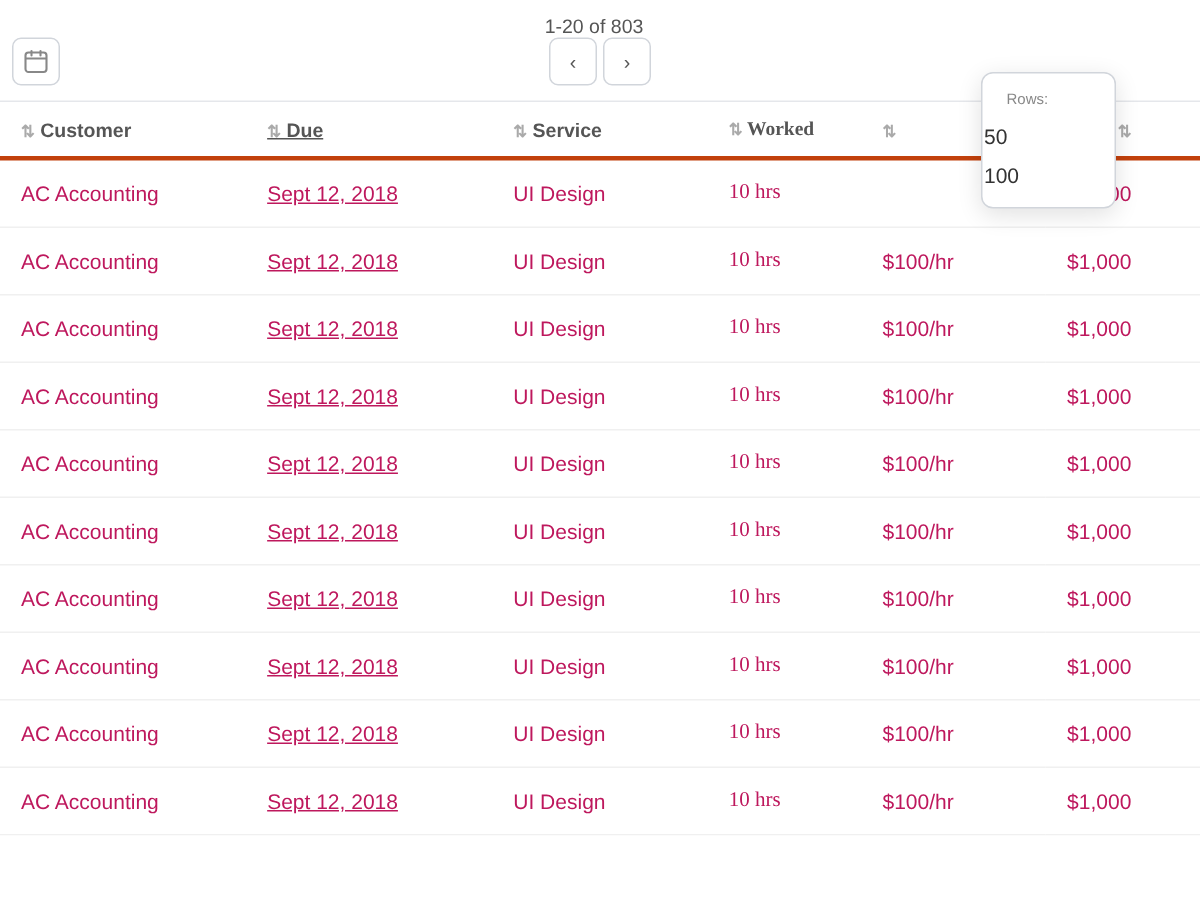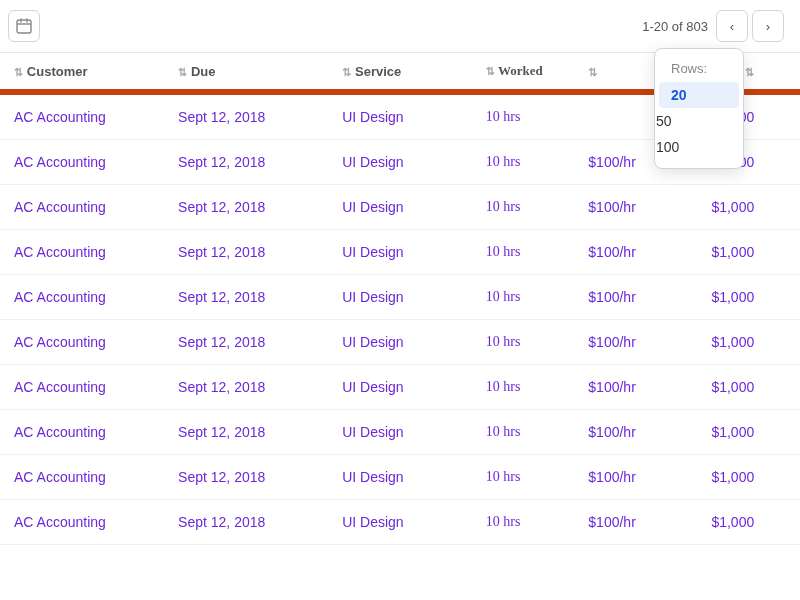--- a/index.html
+++ b/index.html
@@ -10,20 +10,21 @@
       color: #333;
     }
 
     .top-bar {
       display: flex;
       align-items: center;
       justify-content: flex-end;
       padding: 10px 16px;
       border-bottom: 1px solid #e5e7eb;
       position: relative;
+      flex-direction: column;
     }
 
     .calendar-icon-btn {
       position: absolute;
       left: 8px;
       width: 32px;
       height: 32px;
       border: 1.5px solid #d1d5db;
       border-radius: 6px;
       display: flex;
@@ -68,21 +69,21 @@
       border: 1px solid #d1d5db;
       border-radius: 8px;
       box-shadow: 0 4px 16px rgba(0,0,0,0.12);
       z-index: 100;
       padding: 8px 0;
       min-width: 90px;
     }
 
     .rows-popup-label {
       padding: 4px 16px 6px;
-      font-size: 13px;
+      font-size: 10px;
       color: #888;
       font-weight: 500;
     }
 
     .rows-option {
       padding: 5px 1px;
       font-size: 14px;
       cursor: pointer;
       color: #333;
     }
@@ -96,46 +97,46 @@
       padding: 5px 12px;
     }
 
     
     table {
       width: 100%;
       border-collapse: collapse;
     }
 
     thead tr {
-      border-bottom: 6px solid #c2410c;
+      border-bottom: 3px solid #c2410c;
       margin-left: 28px;
     }
 
     th {
       padding: 10px 14px;
       text-align: left;
       font-size: 13px;
       font-weight: 600;
       color: #555;
       white-space: nowrap;
       user-select: none;
     }
 
     tbody tr {
       border-bottom: 1px solid #f0f0f0;
     }
 
     td {
       padding: 14px 14px;
       font-size: 14px;
-      color: #6d28d9;
+      color: #be185d;
     }
 
     .col-customer { width: 160px; }
-    .col-due { width: 160px; }
+    .col-due { width: 160px; text-decoration: underline; }
     .col-service { width: 140px; }
     .col-worked { width: 100px; font-family: Liberation Serif, serif; }
     .col-rate { width: 120px; }
     .col-total { width: 100px; text-align: left; }
 
     th.col-total { }
   </style>
 </head>
 <body>
 
@@ -155,21 +156,20 @@
     <button class="page-btn">
       <span>‹</span>
     </button>
     <button class="page-btn">
       <span>›</span>
     </button>
   </div>
 
   <div class="rows-popup">
     <div class="rows-popup-label">Rows:</div>
-    <div class="rows-option selected">20</div>
     <div class="rows-option">50</div>
     <div class="rows-option">100</div>
   </div>
 </div>
 
 <table>
   <thead>
     <tr>
       <th class="col-customer">
         <span style="color:#aaa;font-size:11px;">⇅</span>

